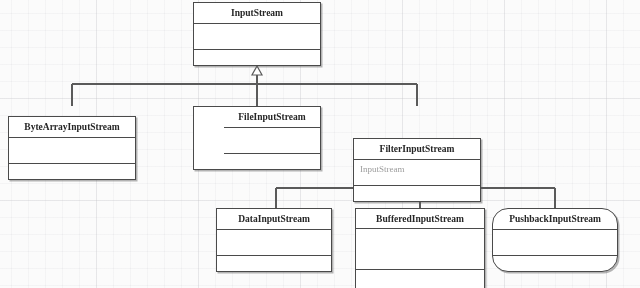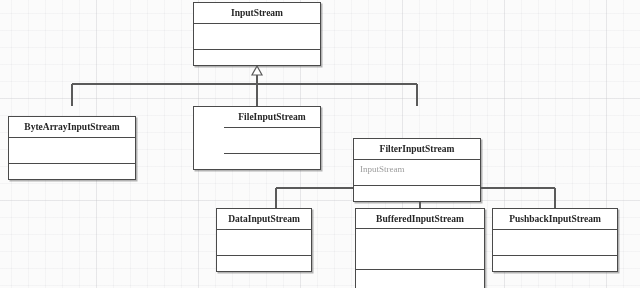--- a/index.html
+++ b/index.html
@@ -116,31 +116,31 @@
     <div class="uml-attrs"></div>
     <div class="uml-ops"></div>
   </div>
 
   <div class="uml-class" style="left:353px; top:106px; width:128px; height:64px;margin-top:32px;">
     <div class="uml-title">FilterInputStream</div>
     <div class="uml-attrs">InputStream</div>
     <div class="uml-ops"></div>
   </div>
 
-  <div class="uml-class" style="left:216px; top:208px; width:96px; height:64px;">
+  <div class="uml-class" style="left:216px; top:208px; width:116px; height:64px;">
     <div class="uml-title">DataInputStream</div>
     <div class="uml-attrs"></div>
     <div class="uml-ops"></div>
   </div>
 
   <div class="uml-class" style="left:355px; top:208px; width:130px; height:84px;gap:17px;">
     <div class="uml-title">BufferedInputStream</div>
     <div class="uml-attrs"></div>
     <div class="uml-ops"></div>
   </div>
 
-  <div class="uml-class" style="left:492px; top:208px; width:126px; height:64px;">
+  <div class="uml-class" style="left:492px; top:208px; width:126px; height:64px;border-radius:16px;">
     <div class="uml-title">PushbackInputStream</div>
     <div class="uml-attrs"></div>
     <div class="uml-ops"></div>
   </div>
 
 </div>
 
 </body></html>

